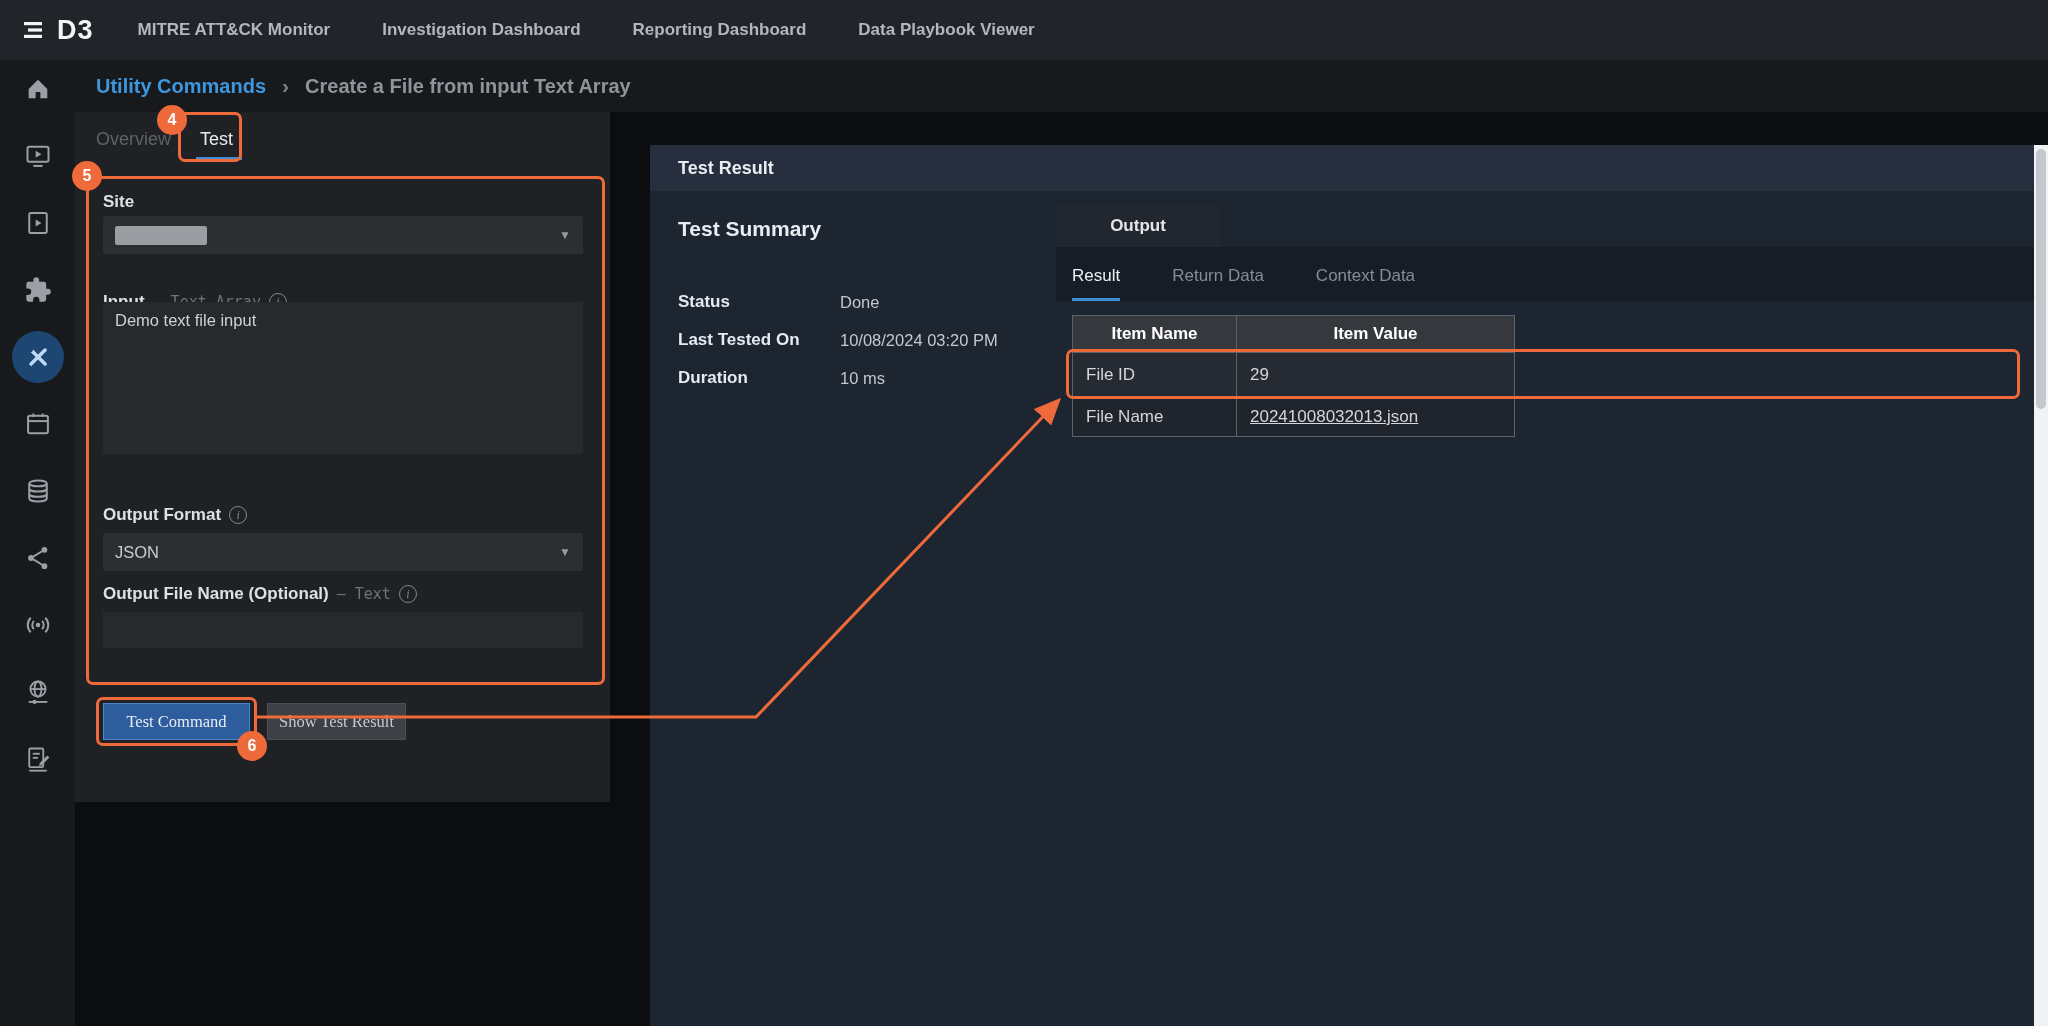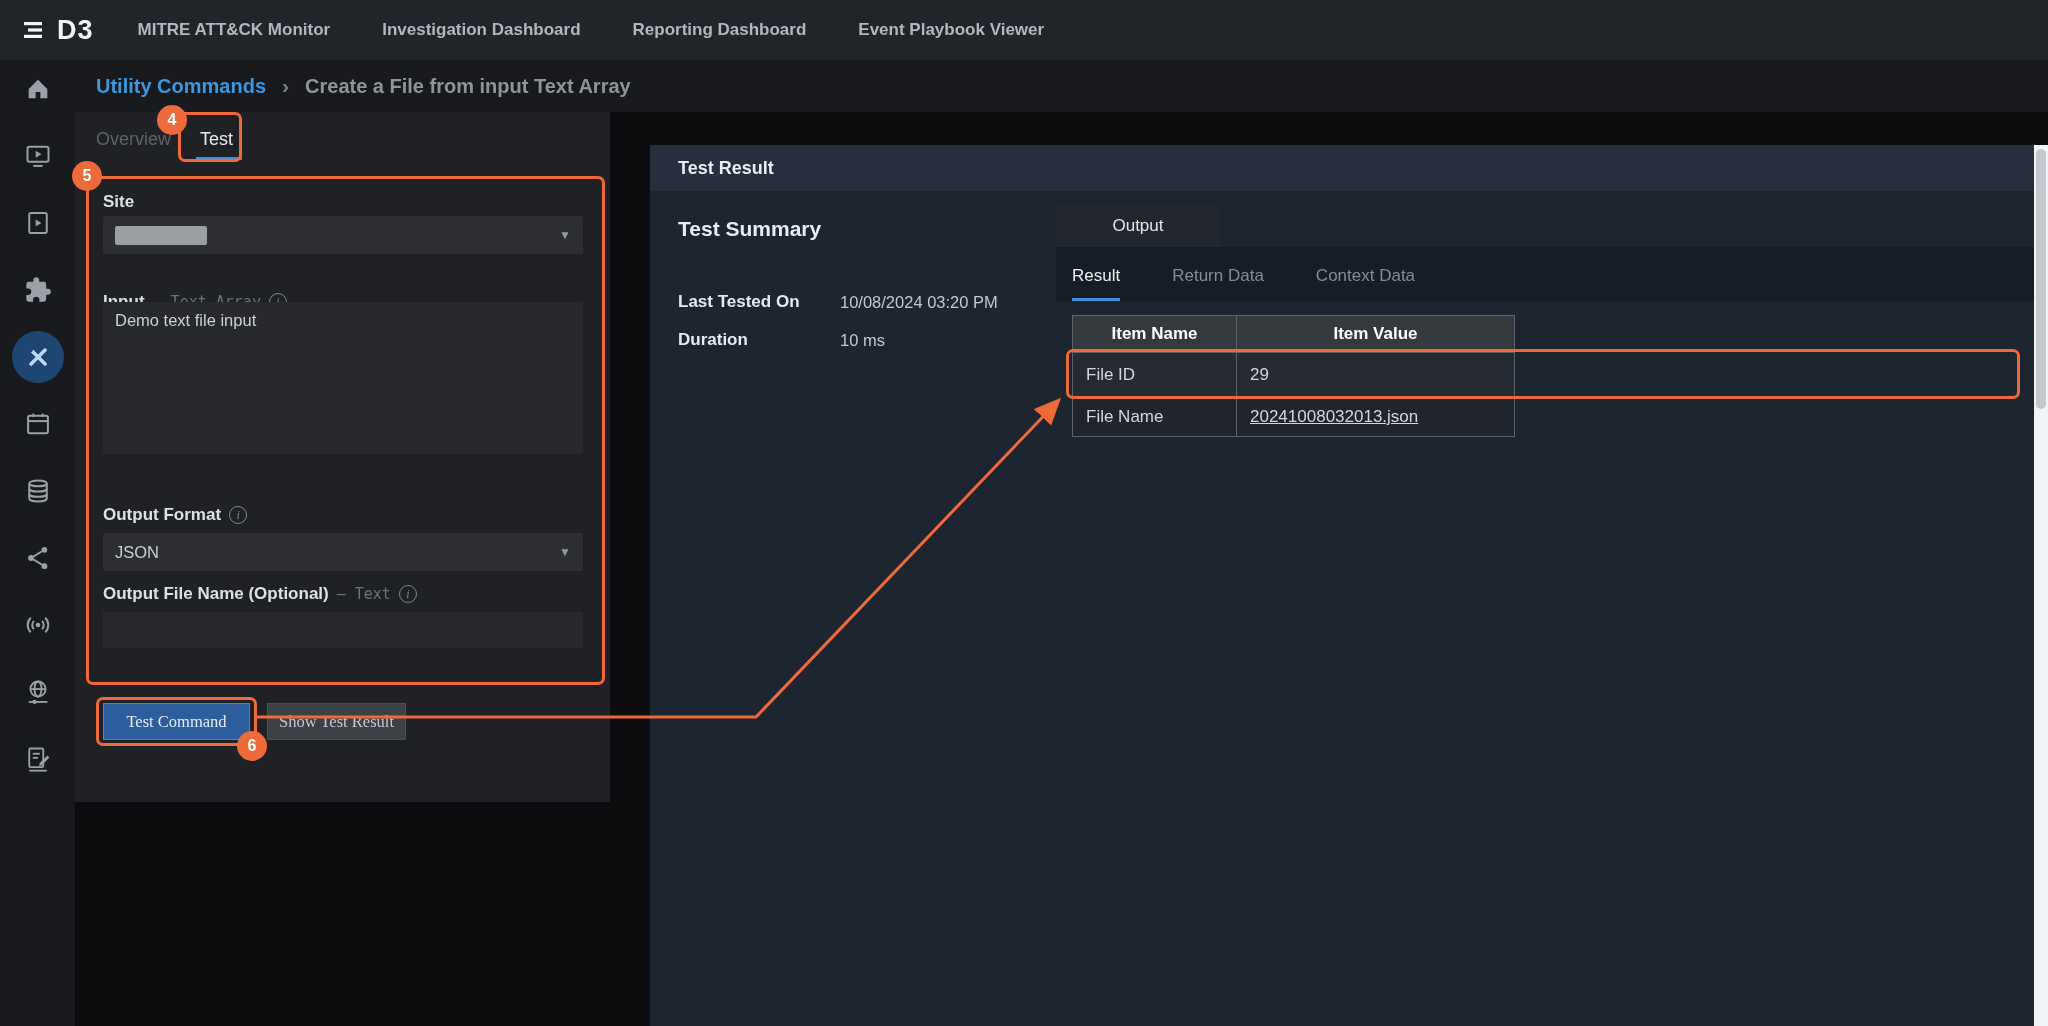--- a/index.html
+++ b/index.html
@@ -56,21 +56,21 @@
   
   .result-panel { position:absolute; left:650px; top:145px; width:1384px; height:881px; background:#1d2531; z-index:1; }
   .rp-header { height:46px; background:#272f3f; display:flex; align-items:center; }
   .rp-title { margin-left:28px; font-size:18px; font-weight:bold; color:#e9edf2; }
   .summary-title { position:absolute; left:28px; top:72px; font-size:21px; font-weight:bold; color:#e9edf2; }
   .summary-rows { position:absolute; left:28px; top:138px; }
   .summary-row { display:flex; height:38px; align-items:center; }
   .summary-label { width:162px; font-size:17px; font-weight:bold; color:#e6eaef; }
   .summary-value { font-size:16.5px; color:#c3c8cf; }
 
-  .output-tab { position:absolute; left:406px; top:60px; width:164px; height:42px; background:#22272f; color:#e2e6eb; font-size:17px; display:flex; align-items:center; justify-content:center; cursor:pointer; }
+  .output-tab { position:absolute; left:406px; top:60px; width:164px; height:42px; background:#22272f; color:#e2e6eb; font-size:17px; display:flex; align-items:center; justify-content:center; cursor:pointer;font-weight:bold; }
   .subtab-band { position:absolute; left:406px; top:102px; right:0; height:54px; background:#171d27; display:flex; align-items:flex-end; gap:52px; padding:0 0 0 16px; }
   .subtab { font-size:17px; color:#878c94; padding-bottom:12px; cursor:pointer; border-bottom:3px solid transparent; }
   .subtab.active { color:#eef1f5; border-bottom:3px solid #3e8ed8; }
 
   .result-table { position:absolute; left:422px; top:170px; border-collapse:collapse; }
   .result-table th { width:164px; height:37px; border:1px solid #5f6369; background:#35383d; color:#ffffff; font-size:17px; font-weight:bold; text-align:center; }
   .result-table th + th { width:278px; }
   .result-table td { border:1px solid #5f6369; font-size:17px; color:#d3d7dc; padding-left:13px; text-align:left; }
   .row-fileid td { height:45px; background:#262b33; }
   .row-filename td { height:39px; background:#20252d; }
@@ -101,21 +101,21 @@
       <rect x="2" y="4" width="18" height="3.2" fill="#f2f4f6"></rect>
       <rect x="6" y="10.4" width="14" height="3.2" fill="#f2f4f6"></rect>
       <rect x="2" y="16.8" width="18" height="3.2" fill="#f2f4f6"></rect>
     </svg>
     <span class="logo-text">D3</span>
   </div>
   <div class="nav-items">
     <div class="nav-item">MITRE ATT&amp;CK Monitor</div>
     <div class="nav-item">Investigation Dashboard</div>
     <div class="nav-item">Reporting Dashboard</div>
-    <div class="nav-item">Event Playbook Viewer</div>
+    <div class="nav-item">Data Playbook Viewer</div>
   </div>
 </div>
 
 <div class="breadcrumb">
   <a class="bc-link">Utility Commands</a>
   <span class="bc-sep">›</span>
   <span class="bc-current">Create a File from input Text Array</span>
 </div>
 
 <div class="sidebar">
@@ -241,20 +241,24 @@
   <div class="btn btn-secondary">Show Test Result</div>
 </div>
 
 <div class="result-panel">
   <div class="rp-header">
     <span class="rp-title">Test Result</span>
   </div>
 
   <div class="summary-title">Test Summary</div>
   <div class="summary-rows">
+    <div class="summary-row">
+      <span class="summary-label">Status</span>
+      <span class="summary-value">Done</span>
+    </div>
     <div class="summary-row">
       <span class="summary-label">Last Tested On</span>
       <span class="summary-value">10/08/2024 03:20 PM</span>
     </div>
     <div class="summary-row">
       <span class="summary-label">Duration</span>
       <span class="summary-value">10 ms</span>
     </div>
   </div>
 

